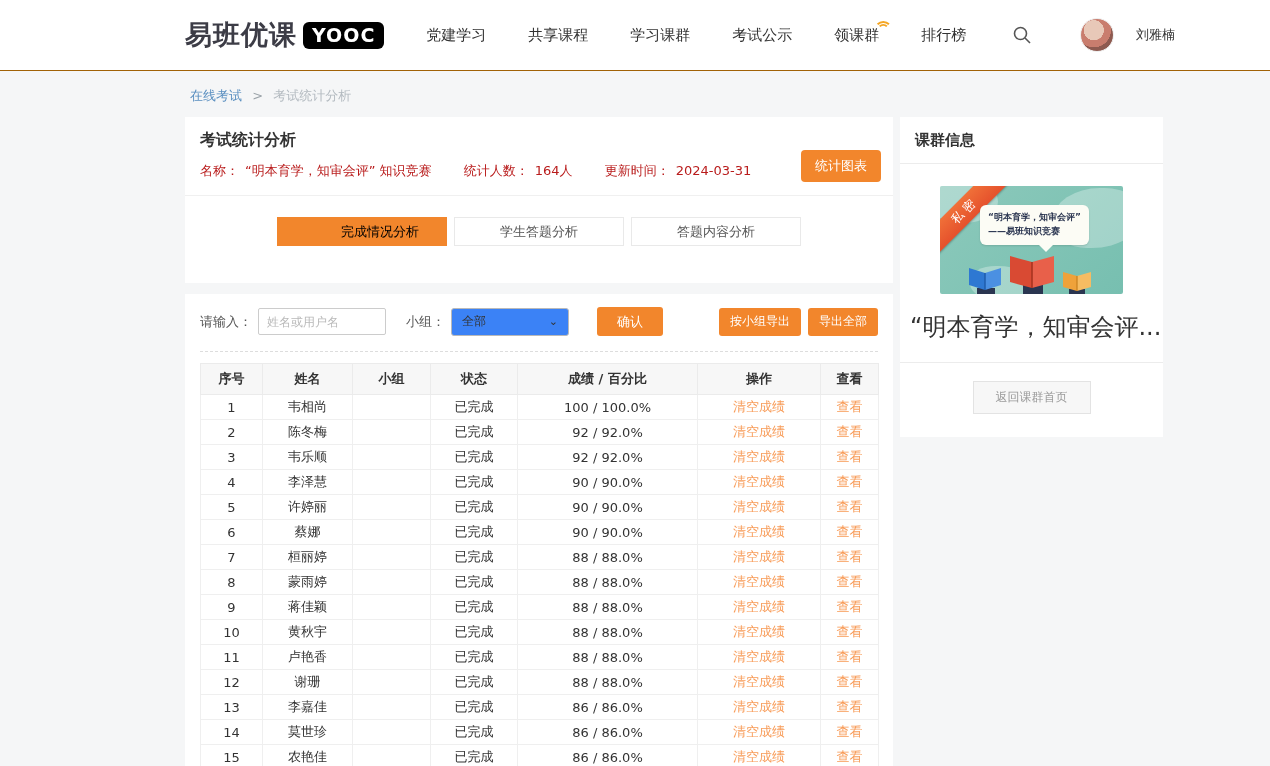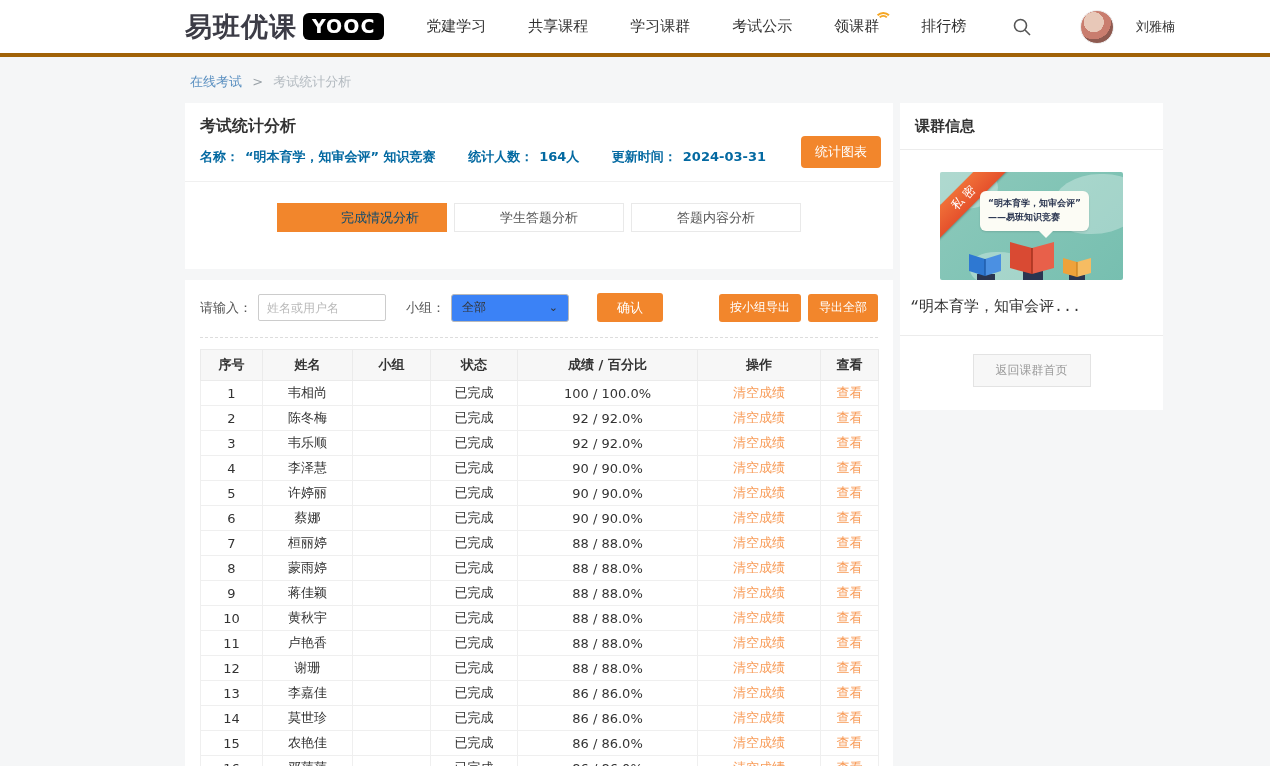--- a/index.html
+++ b/index.html
@@ -1,20 +1,20 @@
 <!DOCTYPE html>
 <html><head>
 <meta charset="utf-8">
 <style>
   * { margin:0; padding:0; box-sizing:border-box; }
   html,body { width:1270px; height:766px; overflow:hidden; }
   body { background:#f5f6f7; font-family:"DejaVu Sans","Liberation Sans",sans-serif; color:#333; }
 
   
-  .navbar { height:57px; background:#fff; border-bottom:4px solid #a16207; }
+  .navbar { height:71px; background:#fff; border-bottom:1px solid #a16207; }
   .navbar-inner { margin-left:185px; width:990px; height:100%; display:flex; align-items:center; }
   .logo { display:flex; align-items:center; cursor:pointer; }
   .logo-text { font-size:27px; font-weight:bold; color:#3c3c46; letter-spacing:1px; }
   .logo-badge { margin-left:6px; background:#000000; color:#fff; font-weight:bold; font-size:19px; letter-spacing:1px; padding:2px 9px 3px; border-radius:6px; }
   .nav-menu { display:flex; margin-left:42px; }
   .nav-item { position:relative; font-size:15px; color:#333; margin-right:42px; cursor:pointer; text-decoration:none; white-space:nowrap; }
   .signal-icon { position:absolute; top:-9px; right:-12px; }
   .nav-right { margin-left:auto; display:flex; align-items:center;gap:12px; }
   .search-icon { cursor:pointer; margin-right:36px; display:flex; }
   .avatar { width:34px; height:34px; border-radius:50%; background:radial-gradient(circle at 40% 35%, #e8c8b8 0 35%, #c97d6e 36% 60%, #8e5a50 61% 100%); border:1px solid #eee; cursor:pointer; }
@@ -28,29 +28,29 @@
 
   
   .main { margin-left:185px; width:978px; display:flex; align-items:flex-start; }
   .left-col { width:708px; }
   .right-col { width:263px; margin-left:7px; }
   .panel { background:#fff; }
 
   
   .exam-header { position:relative; padding:13px 15px 15px; border-bottom:1px solid #f0f0f0; }
   .exam-title { font-size:16px; font-weight:bold; color:#333; }
-  .exam-meta { margin-top:11px; font-size:13px; color:#0369a1;font-weight:bold; }
+  .exam-meta { margin-top:11px; font-size:13px; color:#b91c1c; }
   .exam-meta span { margin-right:6px; }
   .meta-gap { margin-left:22px; }
   .chart-btn { position:absolute; right:12px; bottom:13px; background:#f2862c; color:#fff; border:none; font-size:13px; padding:7px 14px; border-radius:4px; cursor:pointer; font-family:inherit; }
 
   
   .tabs-row { display:flex; justify-content:center; gap:7px; padding:21px 0 37px; }
   .tab { width:170px; height:29px; line-height:27px; text-align:center; font-size:13px; color:#555; background:#fff; border:1px solid #e9e9e9; cursor:pointer; }
-  .tab.active { background:#f2862c; border-color:#f2862c; color:#0c4a6e;padding-left:36px; }
+  .tab.active { background:#f2862c; border-color:#f2862c; color:#000000;padding-left:36px; }
 
   
   .table-panel { margin-top:11px; padding:13px 15px 30px; min-height:500px; }
   .filter-row { display:flex; align-items:center; font-size:13px; color:#555; }
   .filter-label { white-space:nowrap; }
   .name-input { width:128px; height:27px; border:1px solid #ccc; border-radius:2px; margin-left:6px; padding:0 8px; font-size:12px; font-family:inherit; color:#333; }
   .name-input::placeholder { color:#b9b9b9; }
   .group-label { margin-left:20px; }
   .select-box { position:relative; width:118px; height:28px; border:1px solid #b9b9b9; border-radius:3px; margin-left:6px; display:flex; align-items:center; padding:0 10px; font-size:12px; color:#333; cursor:pointer; background:#3b82f6; }
   .select-box .chev { margin-left:auto; font-size:11px; color:#333; }
@@ -71,21 +71,21 @@
   .course-card { padding:22px 0 0; }
   .card-img { position:relative; width:183px; height:108px; margin:0 auto; background:linear-gradient(135deg,#8cc9bb,#77bfb0); overflow:hidden; border-radius:2px; }
   .map-blob { position:absolute; background:rgba(255,255,255,0.30); border-radius:45% 55% 50% 50%; }
   .blob1 { width:70px; height:45px; left:-12px; top:-8px; }
   .blob2 { width:90px; height:60px; right:-20px; top:2px; border-radius:55% 45% 60% 40%; }
   .blob3 { width:60px; height:34px; left:30px; bottom:-6px; }
   .ribbon { position:absolute; top:13px; left:-30px; width:110px; transform:rotate(-45deg); background:linear-gradient(180deg,#f07038,#e5512c); color:#fff; font-size:12px; text-align:center; padding:3px 0; letter-spacing:4px; box-shadow:0 1px 2px rgba(0,0,0,.25); }
   .bubble { position:absolute; left:40px; top:19px; background:#fcfcf5; border-radius:6px; padding:5px 8px 6px; font-size:9px; font-weight:bold; color:#2a3550; line-height:1.6; white-space:nowrap; box-shadow:0 1px 2px rgba(0,0,0,.12); }
   .bubble:after { content:""; position:absolute; left:58px; bottom:-7px; border:8px solid transparent; border-top-color:#fcfcf5; border-bottom:none; }
   .books-svg { position:absolute; bottom:0; left:50%; transform:translateX(-50%); }
-  .card-title { font-size:15px; color:#333; text-align:left; padding:17px 10px 19px; border-bottom:1px solid #ececec; white-space:nowrap; overflow:hidden;font-family:Liberation Mono, monospace; }
+  .card-title { font-size:24px; color:#333; text-align:right; padding:17px 10px 19px; border-bottom:1px solid #ececec; white-space:nowrap; overflow:hidden; }
   .back-btn-wrap { text-align:center; padding:18px 0 23px; }
   .back-btn { background:#f7f7f7; border:1px solid #e3e3e3; color:#9a9a9a; font-size:12px; padding:7px 22px; cursor:pointer; font-family:inherit; }
 </style>
 </head>
 <body>
 
 <header class="navbar">
   <div class="navbar-inner">
     <div class="logo">
       <span class="logo-text">易班优课</span>

